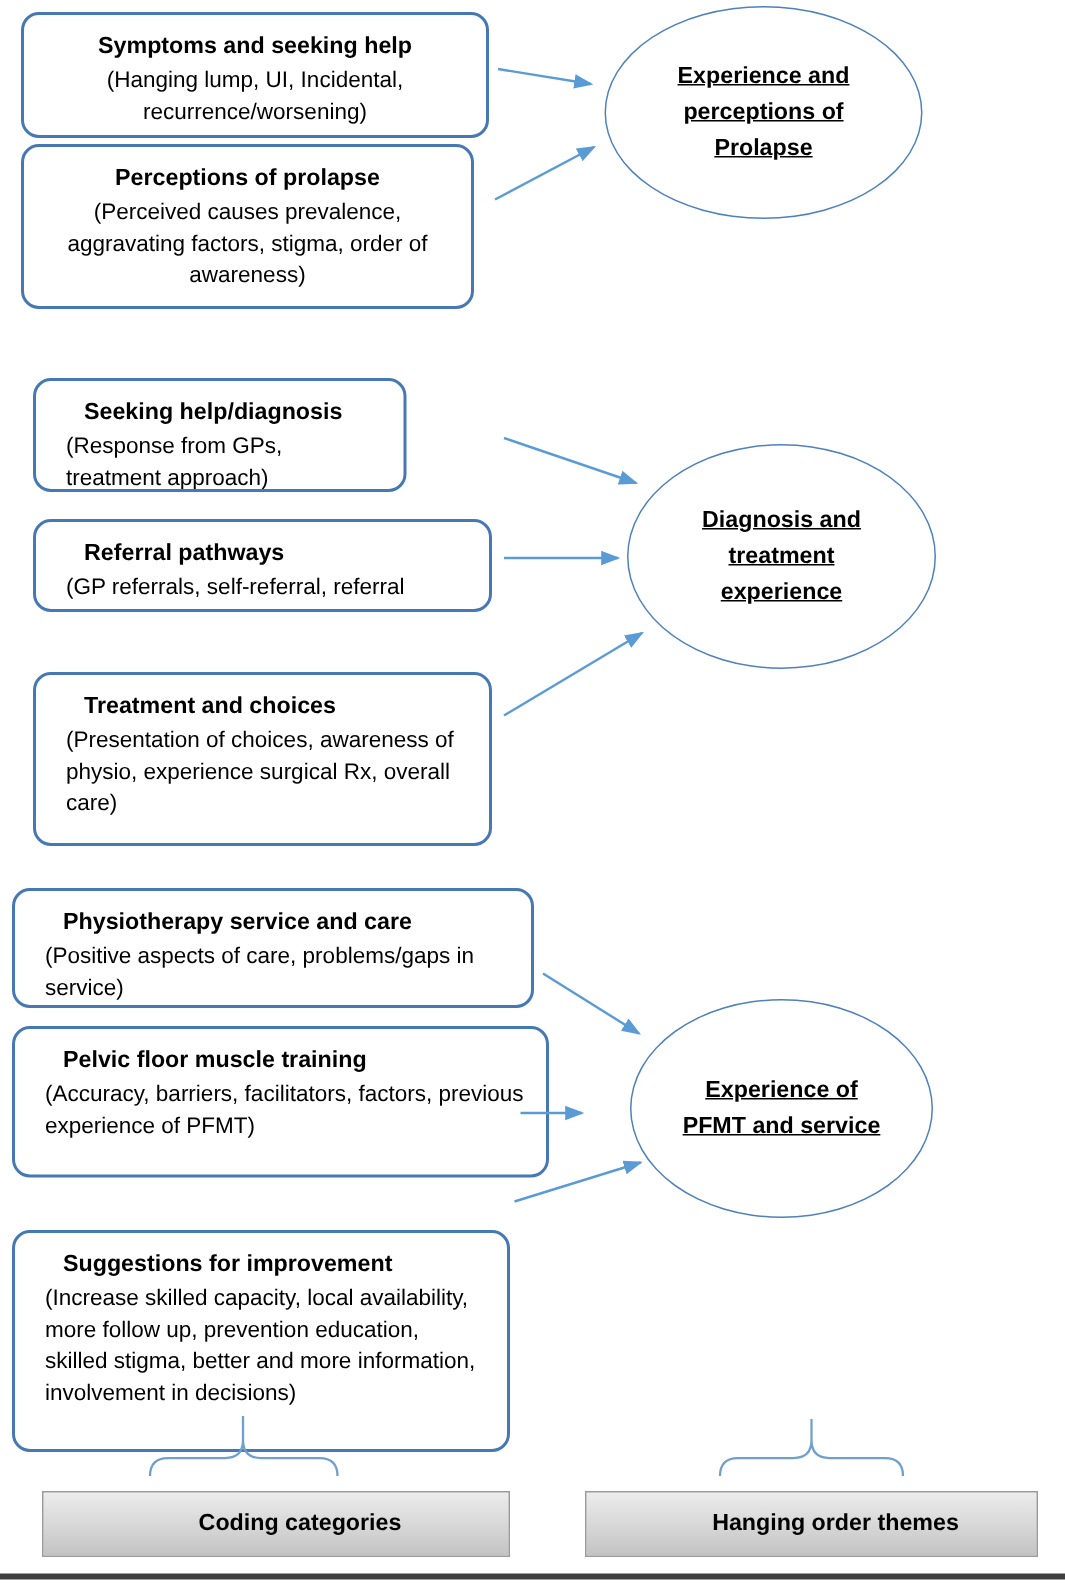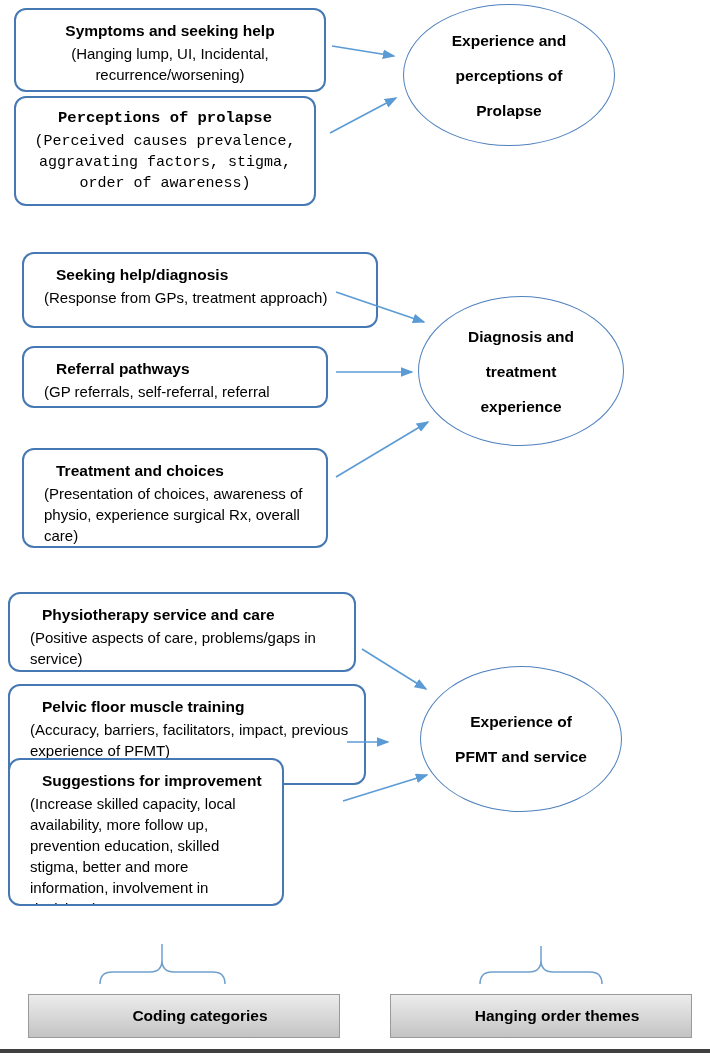--- a/index.html
+++ b/index.html
@@ -45,21 +45,22 @@
     display: flex;
     align-items: center;
     justify-content: center;
     text-align: center;
   }
   .theme-label {
     display: block;
     width: 132px;
     font-weight: bold;
     font-size: 15.5px;
-    line-height: 35px;
+    line-height: 24px;
+    text-decoration: underline;
   }
   #overlay {
     position: absolute;
     left: 0; top: 0;
     pointer-events: none;
   }
   .legend-box {
     position: absolute;
     box-sizing: border-box;
     height: 44px;
@@ -83,59 +84,59 @@
 </head>
 <body>
 
 <div id="canvas">
 
   <div class="cat-box center" style="left:14px; top:8px; width:312px; height:84px;">
     <span class="cat-title">Symptoms and seeking help</span>
     <span class="cat-detail">(Hanging lump, UI, Incidental, recurrence/worsening)</span>
   </div>
 
-  <div class="cat-box center" style="left:14px; top:96px; width:302px; height:110px;font-family:Liberation Mono, monospace;">
+  <div class="cat-box center" style="left:14px; top:96px; width:302px; height:110px;">
     <span class="cat-title">Perceptions of prolapse</span>
     <span class="cat-detail">(Perceived causes prevalence, aggravating factors, stigma, order of awareness)</span>
   </div>
 
   <div class="theme-ellipse" style="left:403px; top:4px; width:212px; height:142px;">
     <span class="theme-label">Experience and perceptions of Prolapse</span>
   </div>
 
-  <div class="cat-box left" style="left:22px; top:252px; width:356px; height:76px;">
+  <div class="cat-box left" style="left:22px; top:252px; width:249px; height:76px;">
     <span class="cat-title">Seeking help/diagnosis</span>
     <span class="cat-detail">(Response from GPs, treatment approach)</span>
   </div>
 
   <div class="cat-box left" style="left:22px; top:346px; width:306px; height:62px;">
     <span class="cat-title">Referral pathways</span>
     <span class="cat-detail">(GP referrals, self-referral, referral times. back and forth referrals)</span>
   </div>
 
-  <div class="cat-box left" style="left:22px; top:448px; width:306px; height:100px;">
+  <div class="cat-box left" style="left:22px; top:448px; width:306px; height:116px;">
     <span class="cat-title">Treatment and choices</span>
     <span class="cat-detail">(Presentation of choices, awareness of physio, experience surgical Rx, overall care)</span>
   </div>
 
   <div class="theme-ellipse" style="left:418px; top:296px; width:206px; height:150px;">
     <span class="theme-label">Diagnosis and treatment experience</span>
   </div>
 
   <div class="cat-box left" style="left:8px; top:592px; width:348px; height:80px;">
     <span class="cat-title">Physiotherapy service and care</span>
     <span class="cat-detail">(Positive aspects of care, problems/gaps in service)</span>
   </div>
 
   <div class="cat-box left" style="left:8px; top:684px; width:358px; height:101px;">
     <span class="cat-title">Pelvic floor muscle training</span>
-    <span class="cat-detail">(Accuracy, barriers, facilitators, impact, previous experience of PFMT)</span>
+    <span class="cat-detail">(Accuracy, barriers, facilitators, factors, previous experience of PFMT)</span>
   </div>
 
-  <div class="cat-box left" style="left:8px; top:758px; width:276px; height:148px;">
+  <div class="cat-box left" style="left:8px; top:820px; width:332px; height:148px;">
     <span class="cat-title">Suggestions for improvement</span>
     <span class="cat-detail">(Increase skilled capacity, local availability, more follow up, prevention education, skilled stigma, better and more information, involvement in decisions)</span>
   </div>
 
   <div class="theme-ellipse" style="left:420px; top:666px; width:202px; height:146px;">
     <span class="theme-label">Experience of PFMT and service</span>
   </div>
 
   <svg id="overlay" width="710" height="1056" viewBox="0 0 710 1056">
     <defs>

